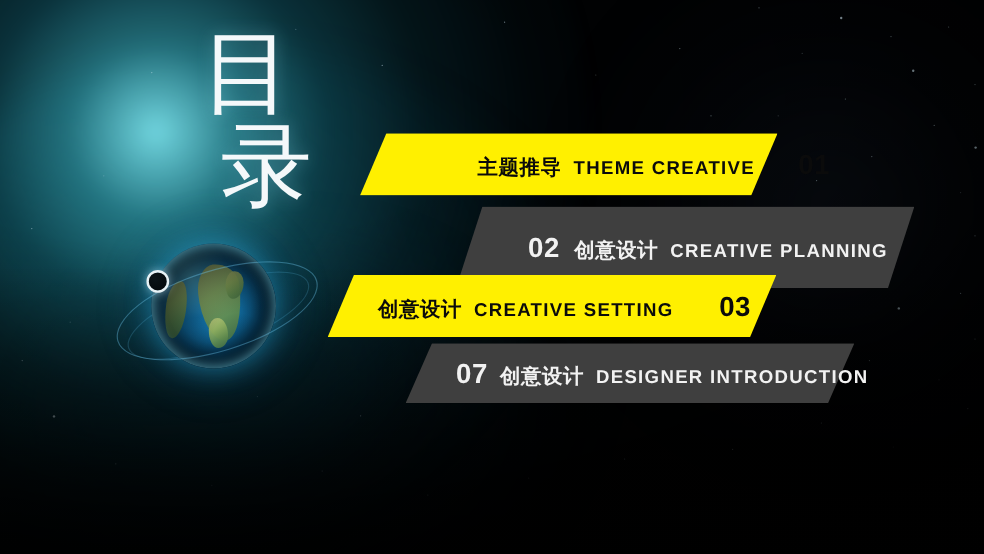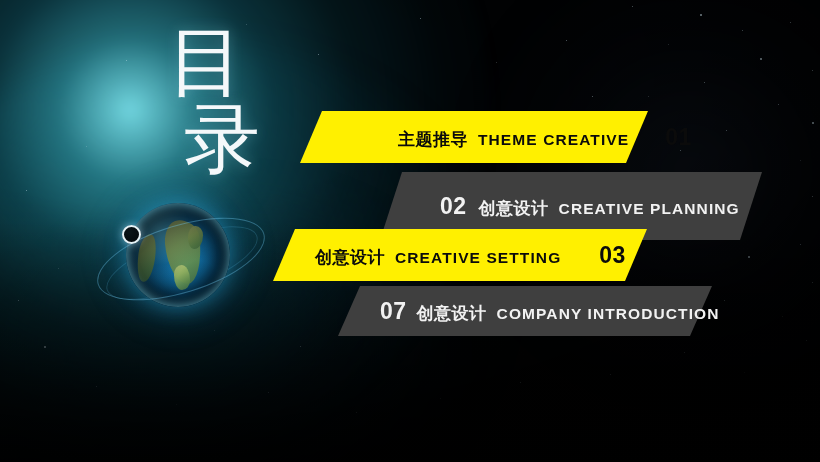--- a/index.html
+++ b/index.html
@@ -370,18 +370,18 @@
         <span class="en">CREATIVE SETTING</span>
         <span class="num">03</span>
       </div>
     </div>
 
     <div class="bar bar4">
       <div class="sheet"></div>
       <div class="bar-label">
         <span class="num">07</span>
         <span class="cn">创意设计</span>
-        <span class="en">COMPANY INTRODUCTION</span>
+        <span class="en">DESIGNER INTRODUCTION</span>
       </div>
     </div>
 
   </div>
 </div>
 
 </body></html>

